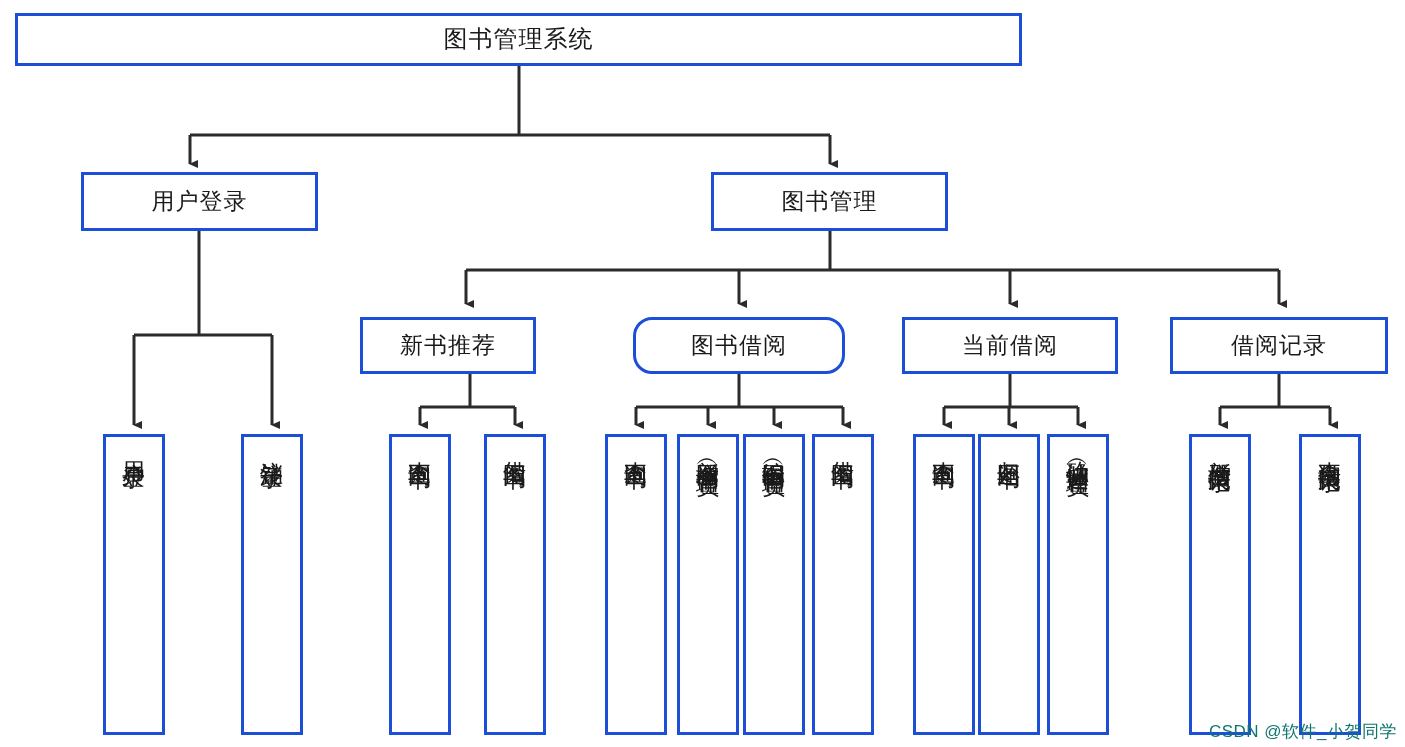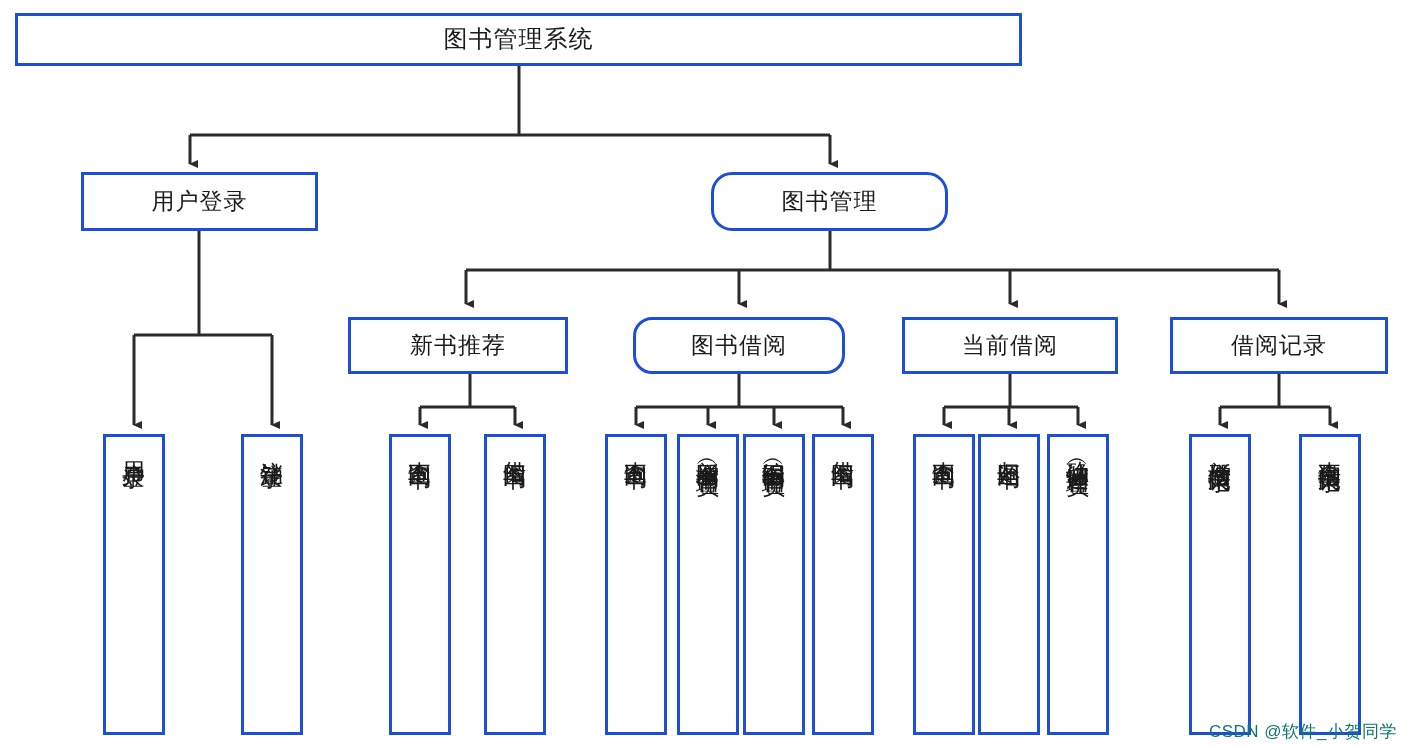--- a/index.html
+++ b/index.html
@@ -126,25 +126,25 @@
     </g>
   </svg>
 
   <div class="node horiz root" style="left:15px; top:13px; width:1007px; height:53px;">
     <span>图书管理系统</span>
   </div>
 
   <div class="node horiz" style="left:81px; top:172px; width:237px; height:59px;">
     <span>用户登录</span>
   </div>
-  <div class="node horiz" style="left:711px; top:172px; width:237px; height:59px;border-radius:21px;">
+  <div class="node horiz" style="left:711px; top:172px; width:237px; height:59px;">
     <span>图书管理</span>
   </div>
 
-  <div class="node horiz" style="left:348px; top:317px; width:220px; height:57px;">
+  <div class="node horiz" style="left:360px; top:317px; width:176px; height:57px;">
     <span>新书推荐</span>
   </div>
   <div class="node horiz" style="left:633px; top:317px; width:212px; height:57px;border-radius:19px;">
     <span>图书借阅</span>
   </div>
   <div class="node horiz" style="left:902px; top:317px; width:216px; height:57px;">
     <span>当前借阅</span>
   </div>
   <div class="node horiz" style="left:1170px; top:317px; width:218px; height:57px;">
     <span>借阅记录</span>

